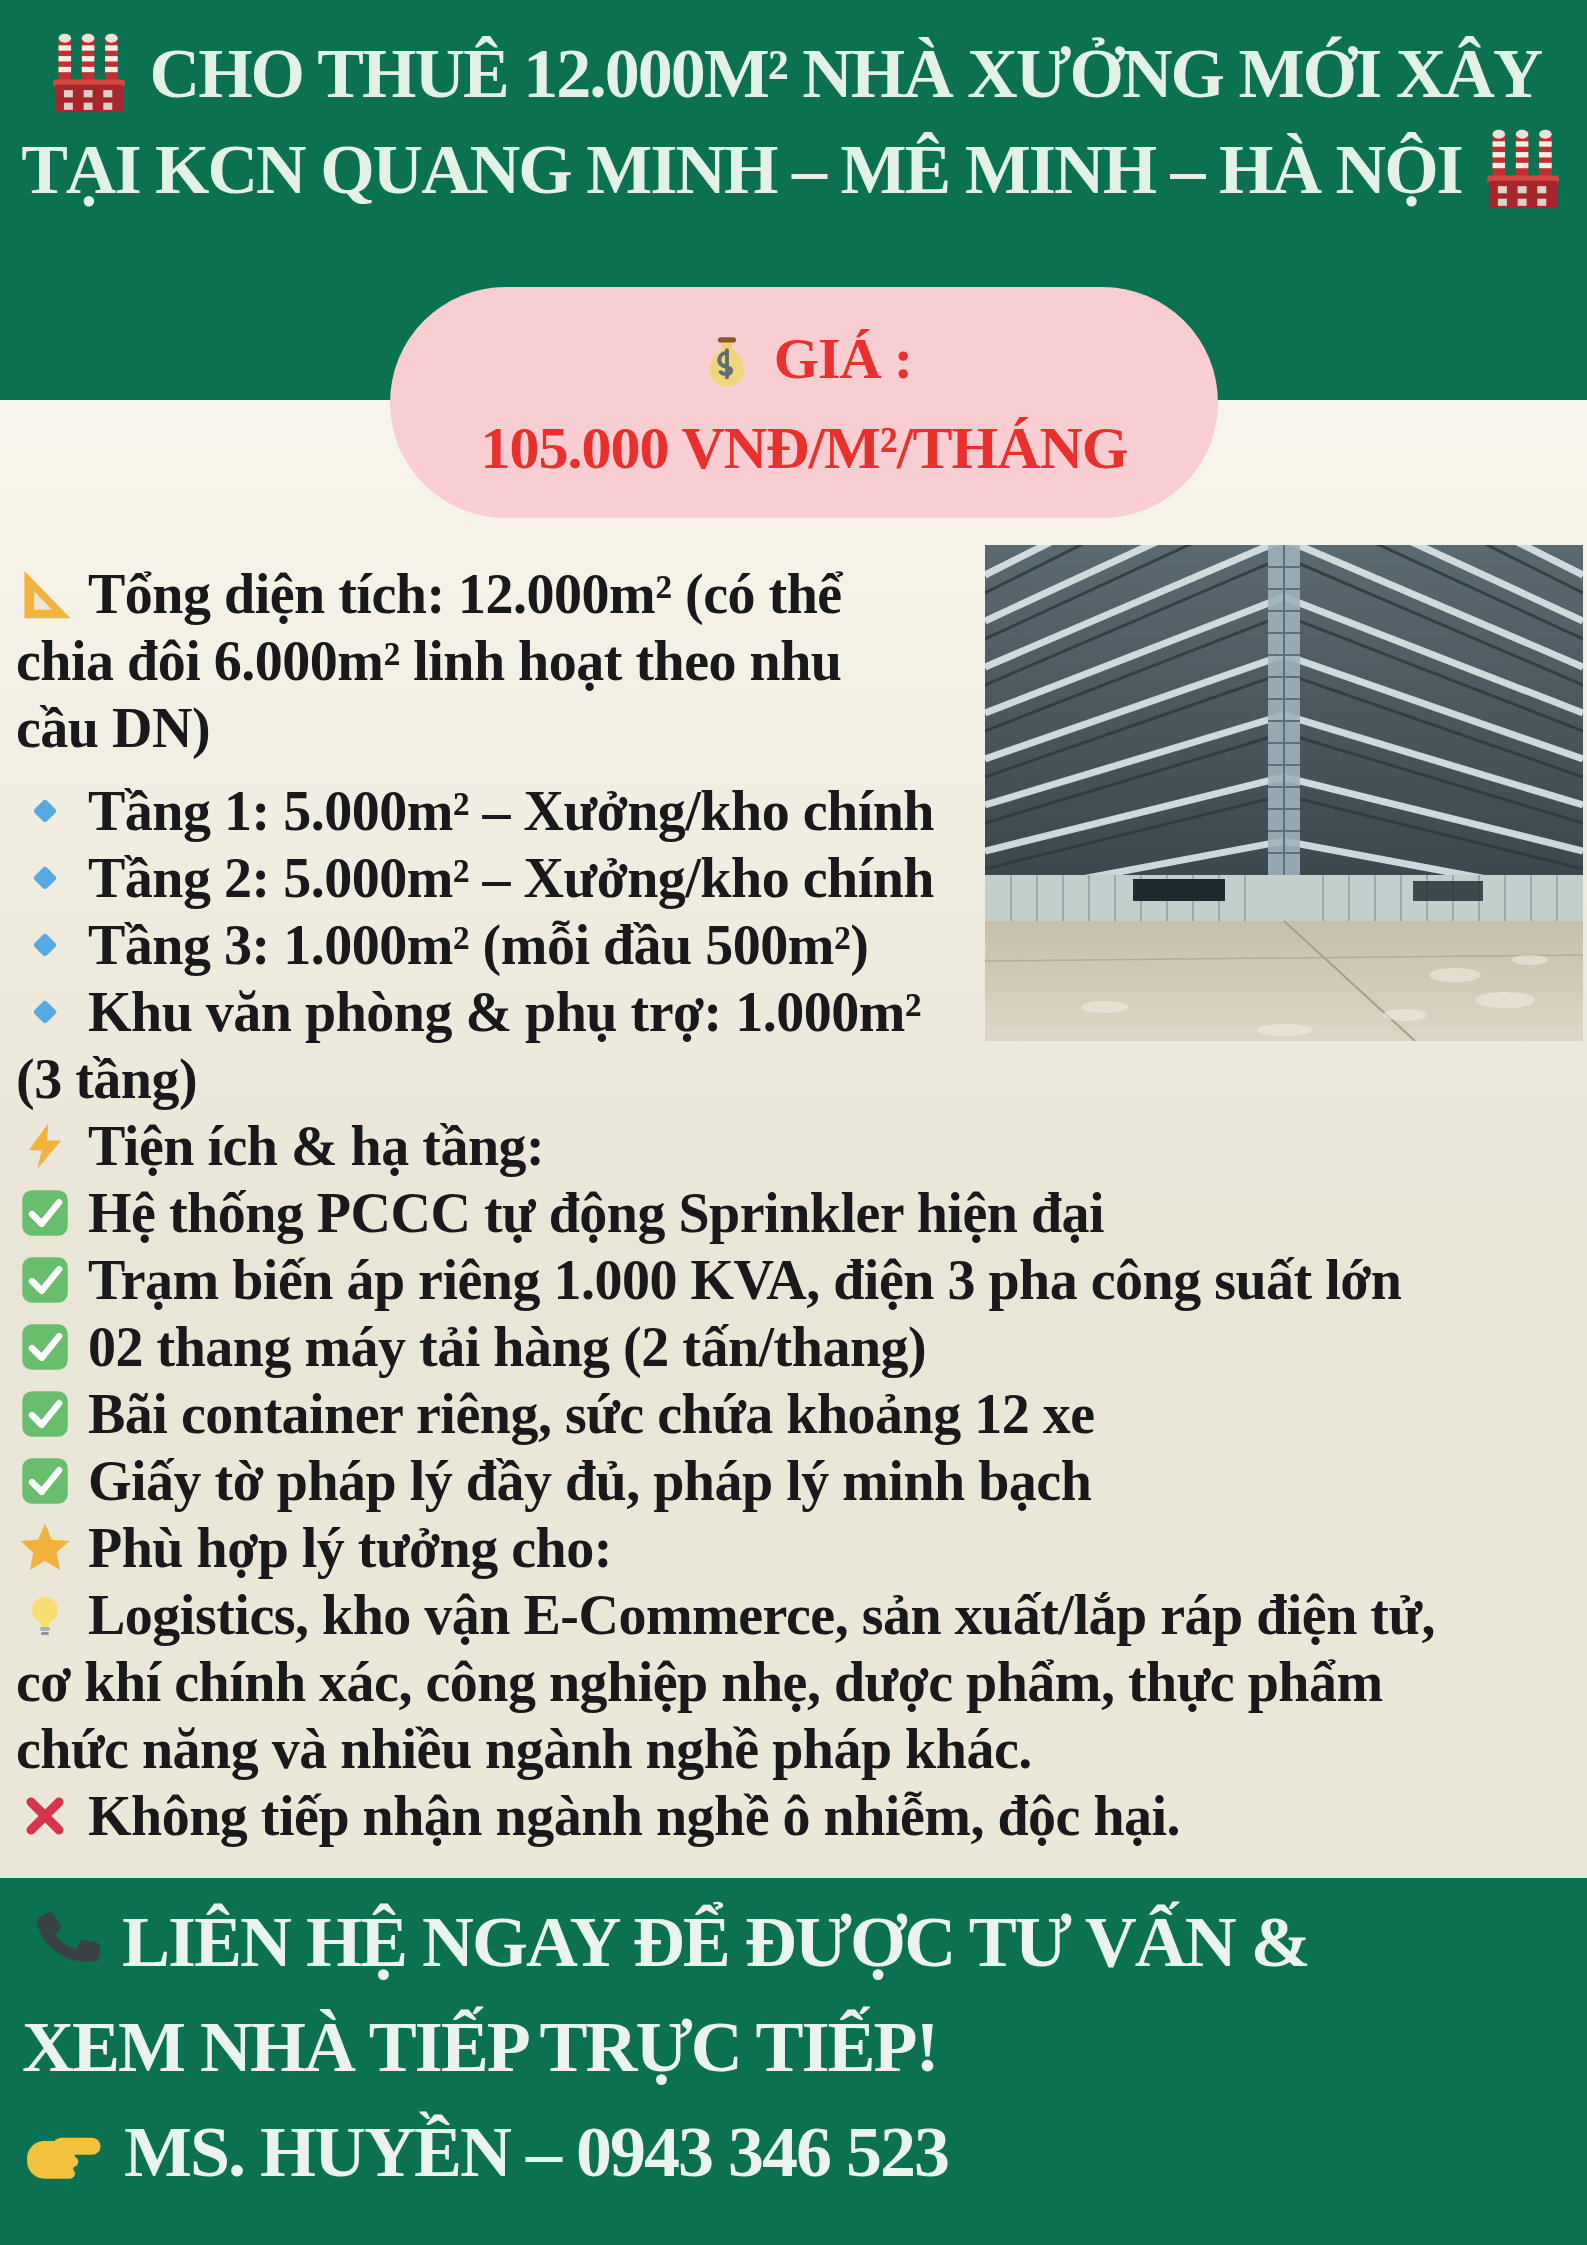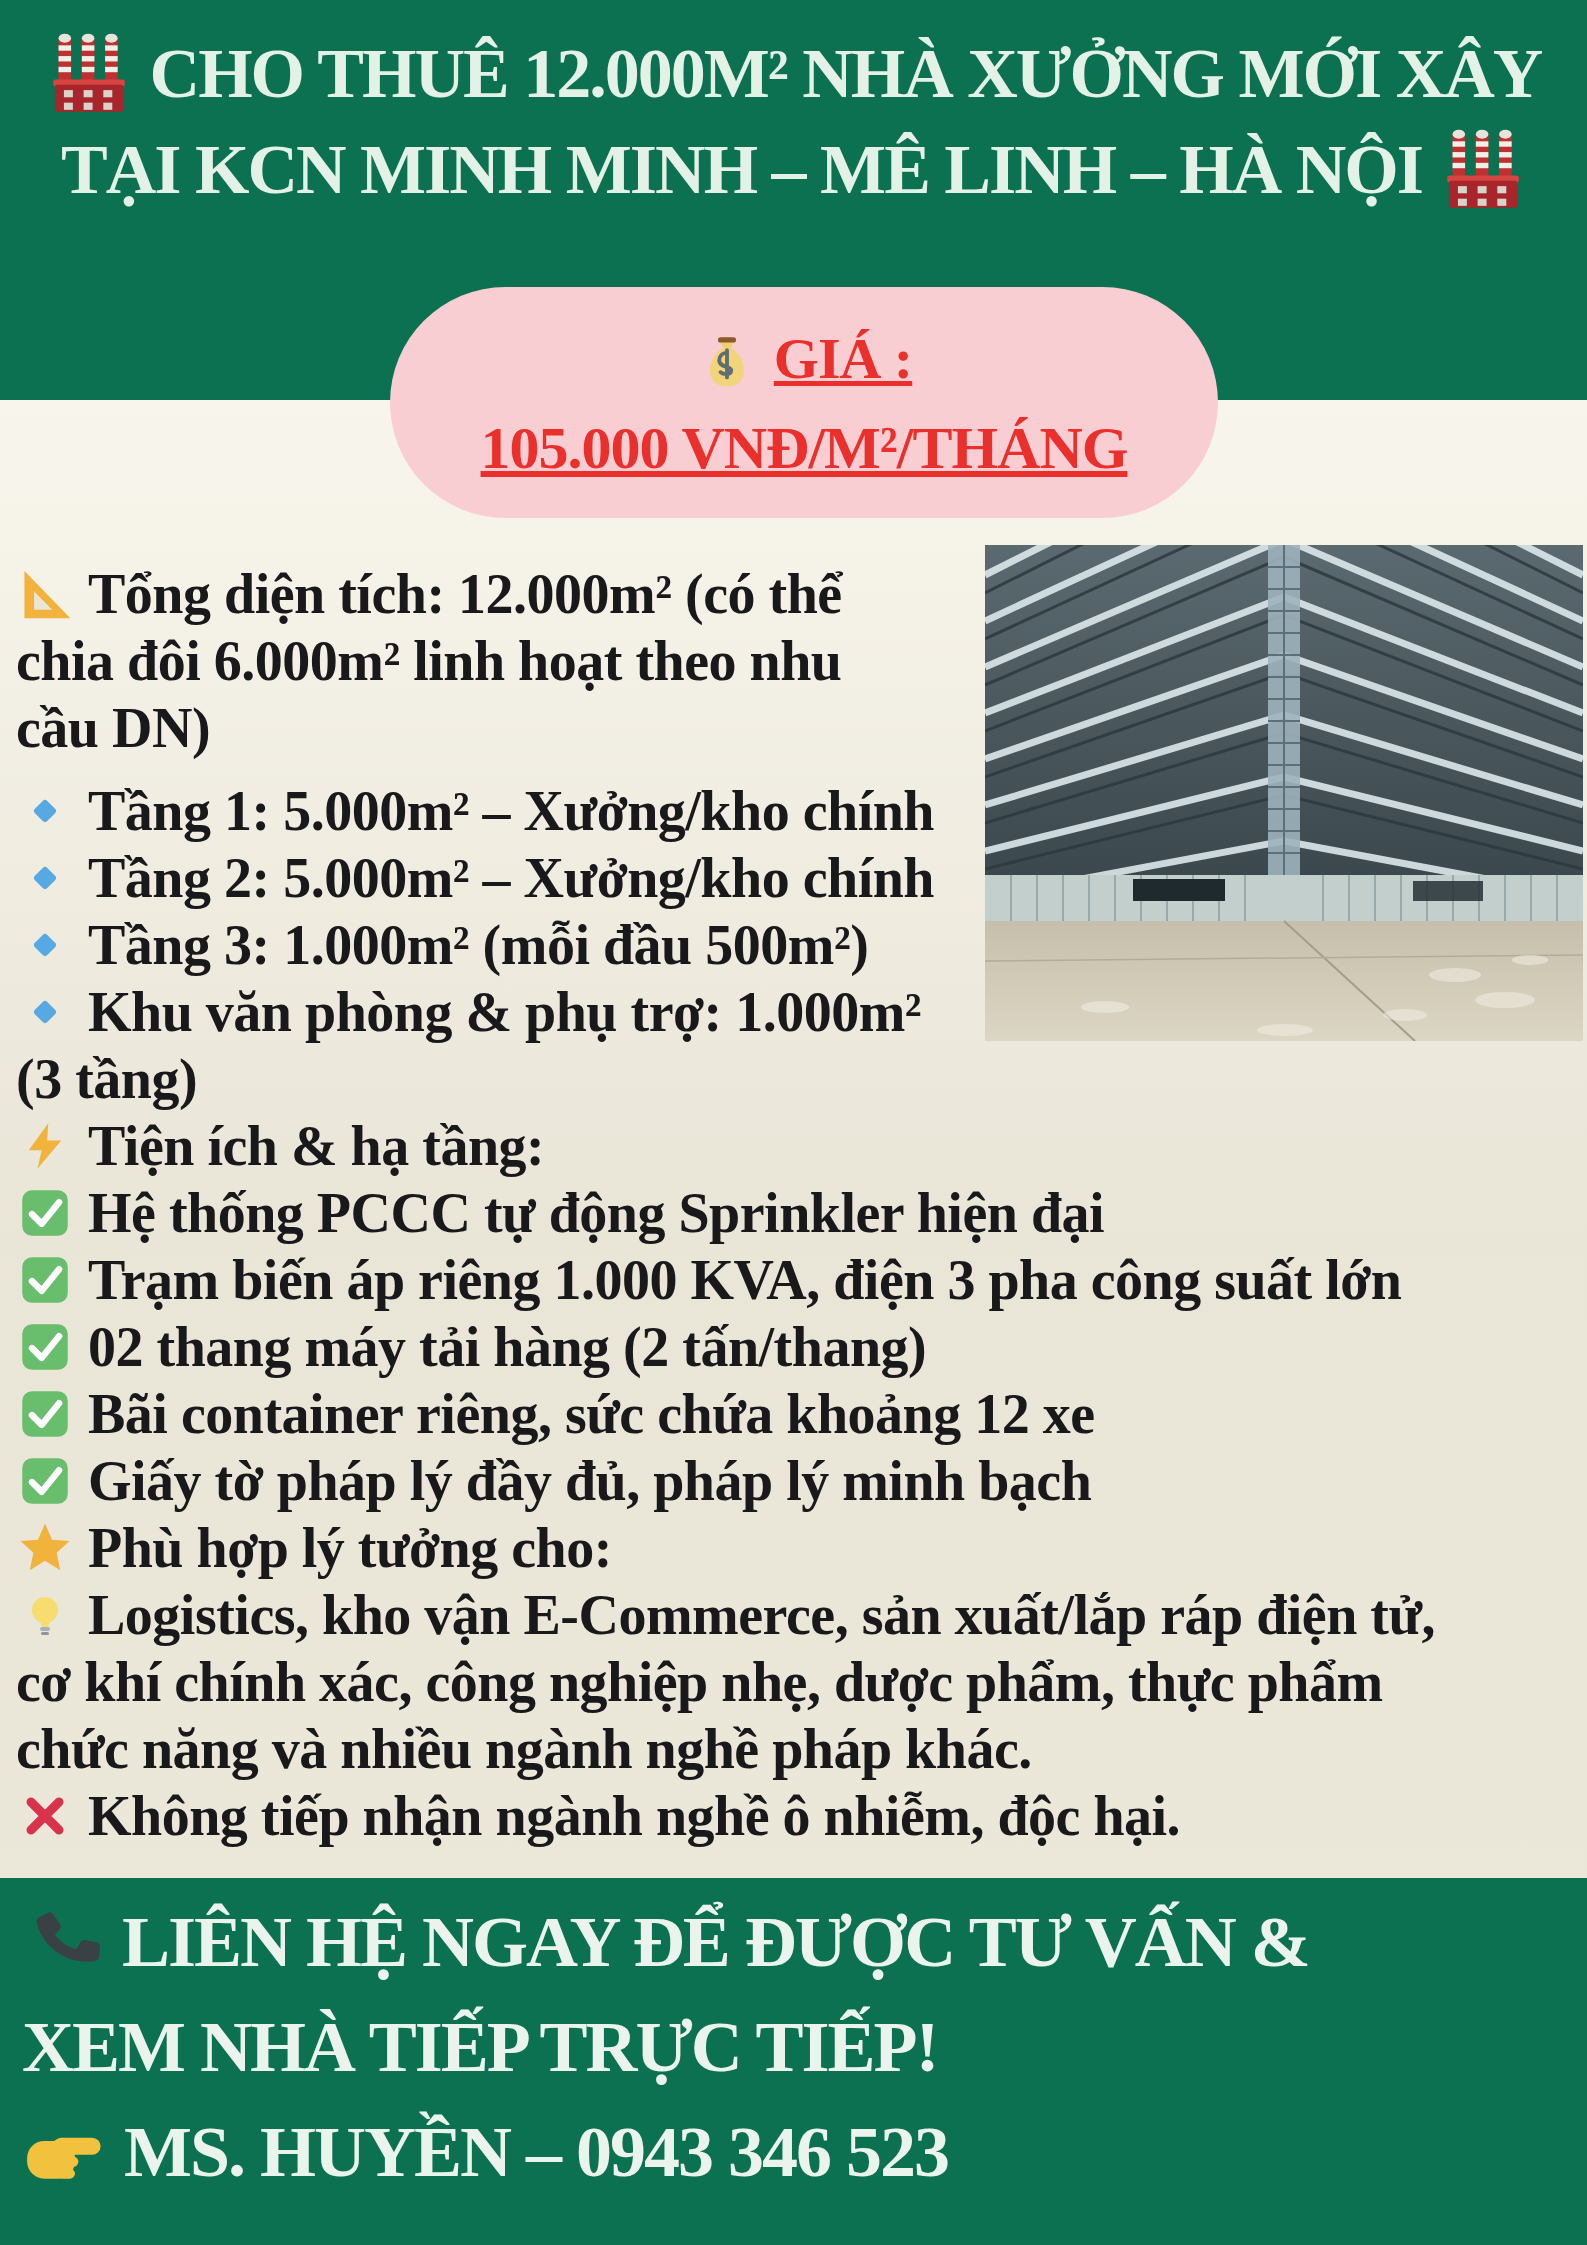--- a/index.html
+++ b/index.html
@@ -9,21 +9,21 @@
     font-family:"Liberation Serif","DejaVu Serif",serif;font-weight:700;
   }
   
   .header-band{position:absolute;left:0;top:0;width:1587px;height:400px;background:var(--c-green);}
   .hero{position:absolute;left:0;top:26px;width:1587px;text-align:center;color:var(--c-title);}
   .hero-line{height:96px;line-height:96px;font-size:70px;letter-spacing:-2px;white-space:nowrap;
     display:flex;justify-content:center;align-items:center;gap:18px;}
   .factory-ic svg{width:86px;height:86px;display:block;}
   
   .pill{position:absolute;left:390px;top:287px;width:828px;height:231px;border-radius:116px;
-    background:var(--c-pink);color:var(--c-red);text-align:center;text-decoration:underline;}
+    background:var(--c-pink);color:var(--c-red);text-align:center;}
   .pill-row1{margin-top:26px;height:90px;display:flex;justify-content:center;align-items:center;gap:16px;
     font-size:58px;letter-spacing:-1px;}
   .pill-row2{height:90px;line-height:90px;font-size:60px;letter-spacing:-1px;white-space:nowrap;}
   .moneybag-ic svg{width:62px;height:62px;display:block;}
   
   .body-lines{position:absolute;left:16px;top:560px;width:1560px;}
   .bline{display:flex;align-items:center;gap:14px;height:67px;white-space:nowrap;
     color:var(--c-ink);font-size:56px;letter-spacing:-0.5px;}
   .bline.spaced{margin-top:16px;}
   .ic{flex:0 0 auto;display:flex;align-items:center;justify-content:center;width:58px;height:58px;}
@@ -80,21 +80,21 @@
               <rect x="32" y="33" width="5" height="4" style="fill:#D9D4CA"></rect>
             <rect x="10" y="40" width="5" height="4" style="fill:#D9D4CA"></rect>
               <rect x="21" y="40" width="5" height="4" style="fill:#D9D4CA"></rect>
               <rect x="32" y="40" width="5" height="4" style="fill:#D9D4CA"></rect>
           </g>
         </svg>
       </span>
       <span>CHO THUÊ 12.000M² NHÀ XƯỞNG MỚI XÂY</span>
     </div>
     <div class="hero-line">
-      <span>TẠI KCN MINH MINH – MÊ LINH – HÀ NỘI</span>
+      <span>TẠI KCN QUANG MINH – MÊ MINH – HÀ NỘI</span>
       <span class="factory-ic">
         <svg viewBox="0 0 48 48">
           <g>
             <rect x="7" y="4" width="7" height="24" style="fill:#C03030"></rect>
             <rect x="20" y="4" width="7" height="24" style="fill:#C03030"></rect>
             <rect x="33" y="4" width="7" height="24" style="fill:#C03030"></rect>
             <rect x="7" y="8" width="7" height="3" style="fill:#F4EFE6"></rect>
               <rect x="7" y="14" width="7" height="3" style="fill:#F4EFE6"></rect>
               <rect x="7" y="20" width="7" height="3" style="fill:#F4EFE6"></rect>
             <rect x="20" y="8" width="7" height="3" style="fill:#F4EFE6"></rect>

